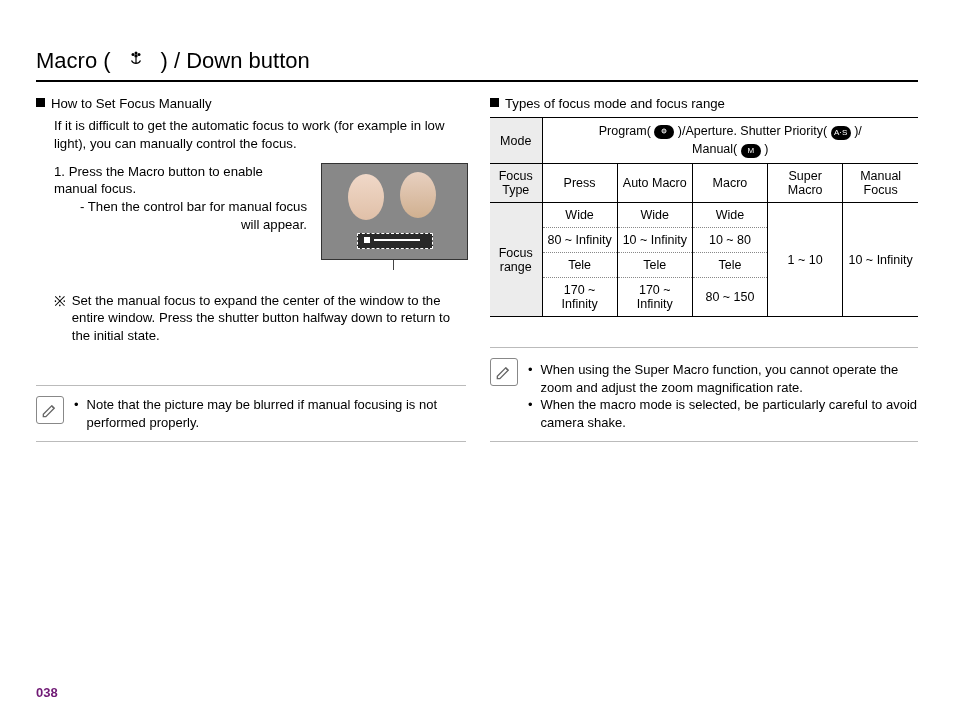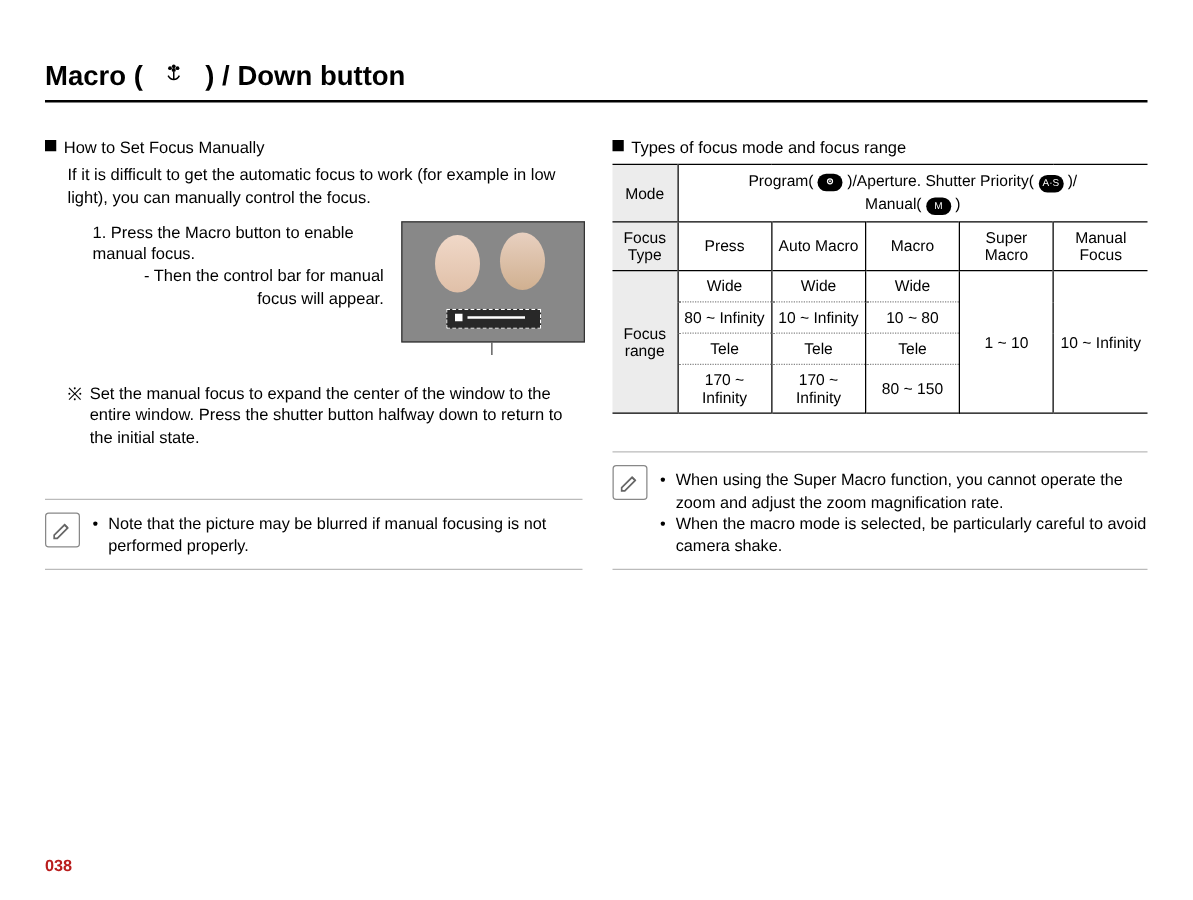--- a/index.html
+++ b/index.html
@@ -13,24 +13,24 @@
     box-sizing: border-box;
   }
   .page {
     padding: 48px 36px 0 36px;
     box-sizing: border-box;
     height: 100%;
     position: relative;
   }
   .title {
     font-size: 22px;
-    font-weight: bold;
+    font-weight: normal;
     padding-bottom: 6px;
     border-bottom: 2px solid #000;
-    margin-bottom: 28px;
+    margin-bottom: 14px;
     display: flex;
     align-items: center;
     gap: 16px;
   }
   .title-icon {
     display: inline-block;
   }
   .columns {
     display: flex;
     gap: 24px;
@@ -62,21 +62,20 @@
     margin-left: 18px;
     margin-bottom: 10px;
     line-height: 1.35;
   }
   .steps {
     margin-left: 18px;
     line-height: 1.35;
   }
   .step {
     margin-bottom: 8px;
-    margin-left: 20px;
   }
   .substep {
     margin-left: 18px;
     text-align: right;
   }
   .step-row {
     display: flex;
     gap: 14px;
     align-items: flex-start;
   }
@@ -217,21 +216,21 @@
     line-height:14px;
     text-align:center;
   }
   .pencil-svg { width: 20px; height: 20px; }
   .page-number {
     position: absolute;
     left: 36px;
     bottom: 20px;
     font-size: 13px;
     font-weight: bold;
-    color: #b91c1c;
+    color: #701a75;
   }
   .col-right .note-box { margin-top: 30px; }
   .li-item { display:flex; gap:2px; }
   .li-item .dot { flex-shrink:0; }
 </style>
 </head>
 <body>
 
 <div class="page">
 

